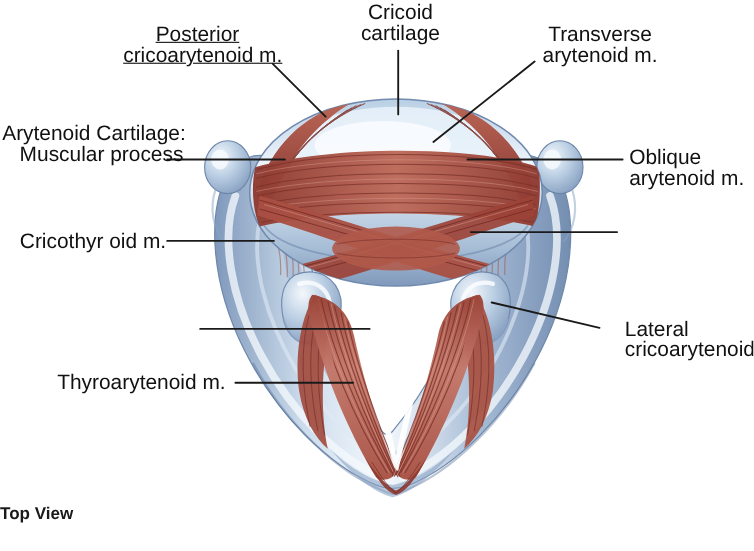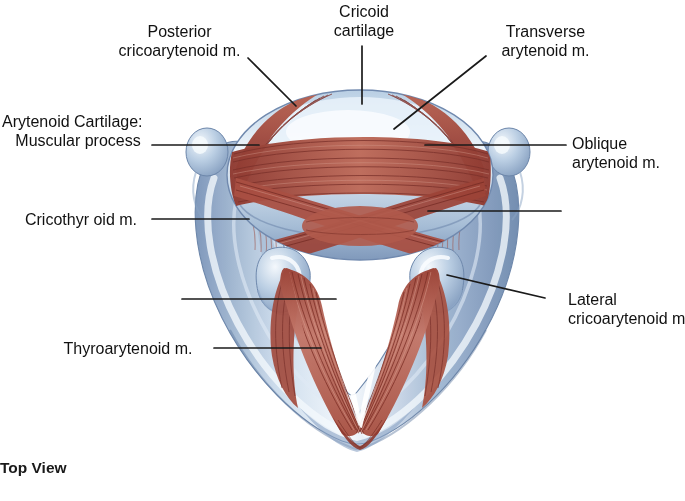--- a/index.html
+++ b/index.html
@@ -1,20 +1,20 @@
 <!DOCTYPE html>
 <html><head>
 <meta charset="utf-8">
 <style>
   html,body{margin:0;padding:0;background:#ffffff;}
   body{width:685px;height:501px;position:relative;overflow:hidden;
        font-family:"Liberation Sans","DejaVu Sans",sans-serif;color:#1a1a1a;}
   #stage{position:absolute;left:0;top:0;width:685px;height:501px;}
   svg.layer{position:absolute;left:0;top:0;width:685px;height:501px;}
-  .lbl{position:absolute;font-size:16px;line-height:19px;color:#111;white-space:pre;}
+  .lbl{position:absolute;font-size:19px;line-height:19px;color:#111;white-space:pre;}
   .lbl.r{text-align:center;}
   .lbl.l{text-align:left;}
   .lbl.c{text-align:center;}
   .cap-title{position:absolute;font-size:15.5px;font-weight:bold;text-align:left;width:568px;left:0;}
   .cap-sub{position:absolute;font-size:15.5px;text-align:center;width:685px;left:0;}
 </style>
 </head>
 <body>
 
 <div id="stage">
@@ -321,21 +321,21 @@
       <line x1="152" y1="145" x2="259" y2="145"></line>
       <line x1="566" y1="145" x2="425" y2="145"></line>
       <line x1="152" y1="219" x2="249" y2="219"></line>
       <line x1="561" y1="211" x2="428" y2="211"></line>
       <line x1="182" y1="299" x2="336" y2="299"></line>
       <line x1="545" y1="298" x2="447" y2="275"></line>
       <line x1="214" y1="348" x2="321" y2="348"></line>
     </g>
   </svg>
 
-  <div class="lbl c" style="left:112px;top:22px;width:135px;">Posterior
+  <div class="lbl c" style="left:112px;top:22px;width:135px;text-decoration:underline;">Posterior
 cricoarytenoid m.</div>
 
   <div class="lbl c" style="left:322px;top:2px;width:84px;">Cricoid
 cartilage</div>
 
   <div class="lbl c" style="left:488px;top:22px;width:115px;">Transverse
 arytenoid m.</div>
 
   <div class="lbl l" style="left:2px;top:112px;width:160px;">Arytenoid Cartilage:
    Muscular process</div>

